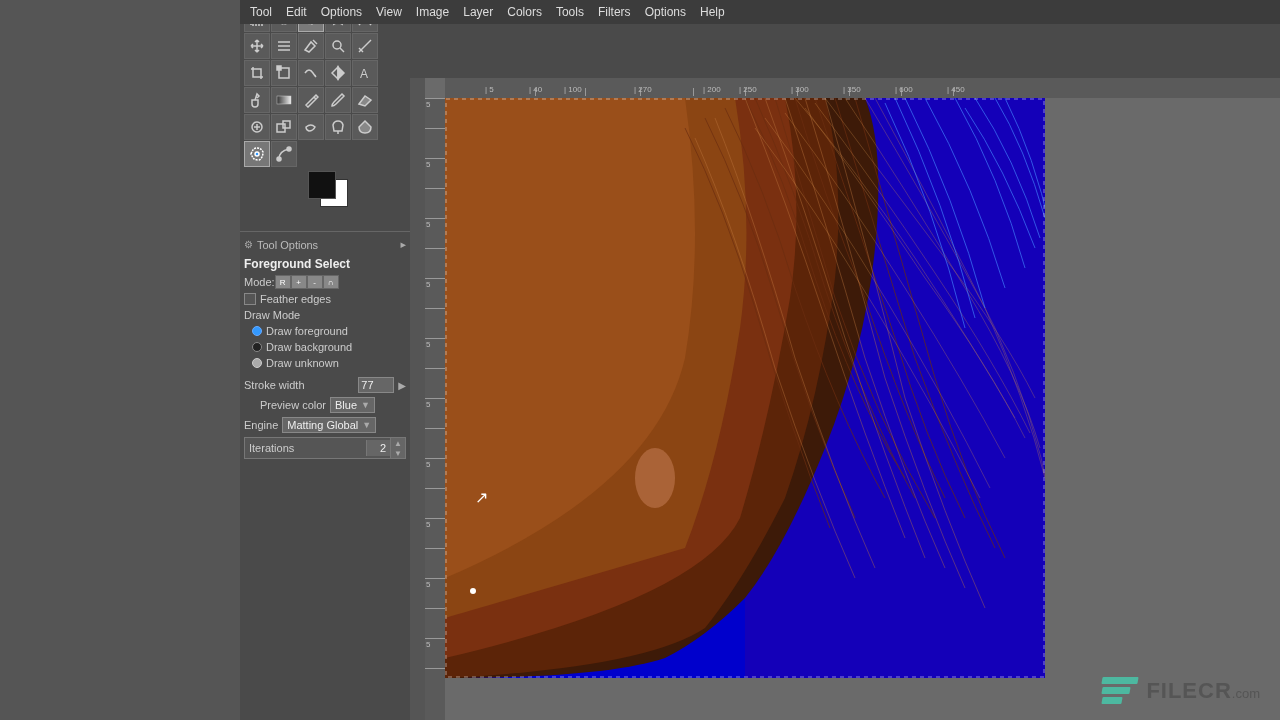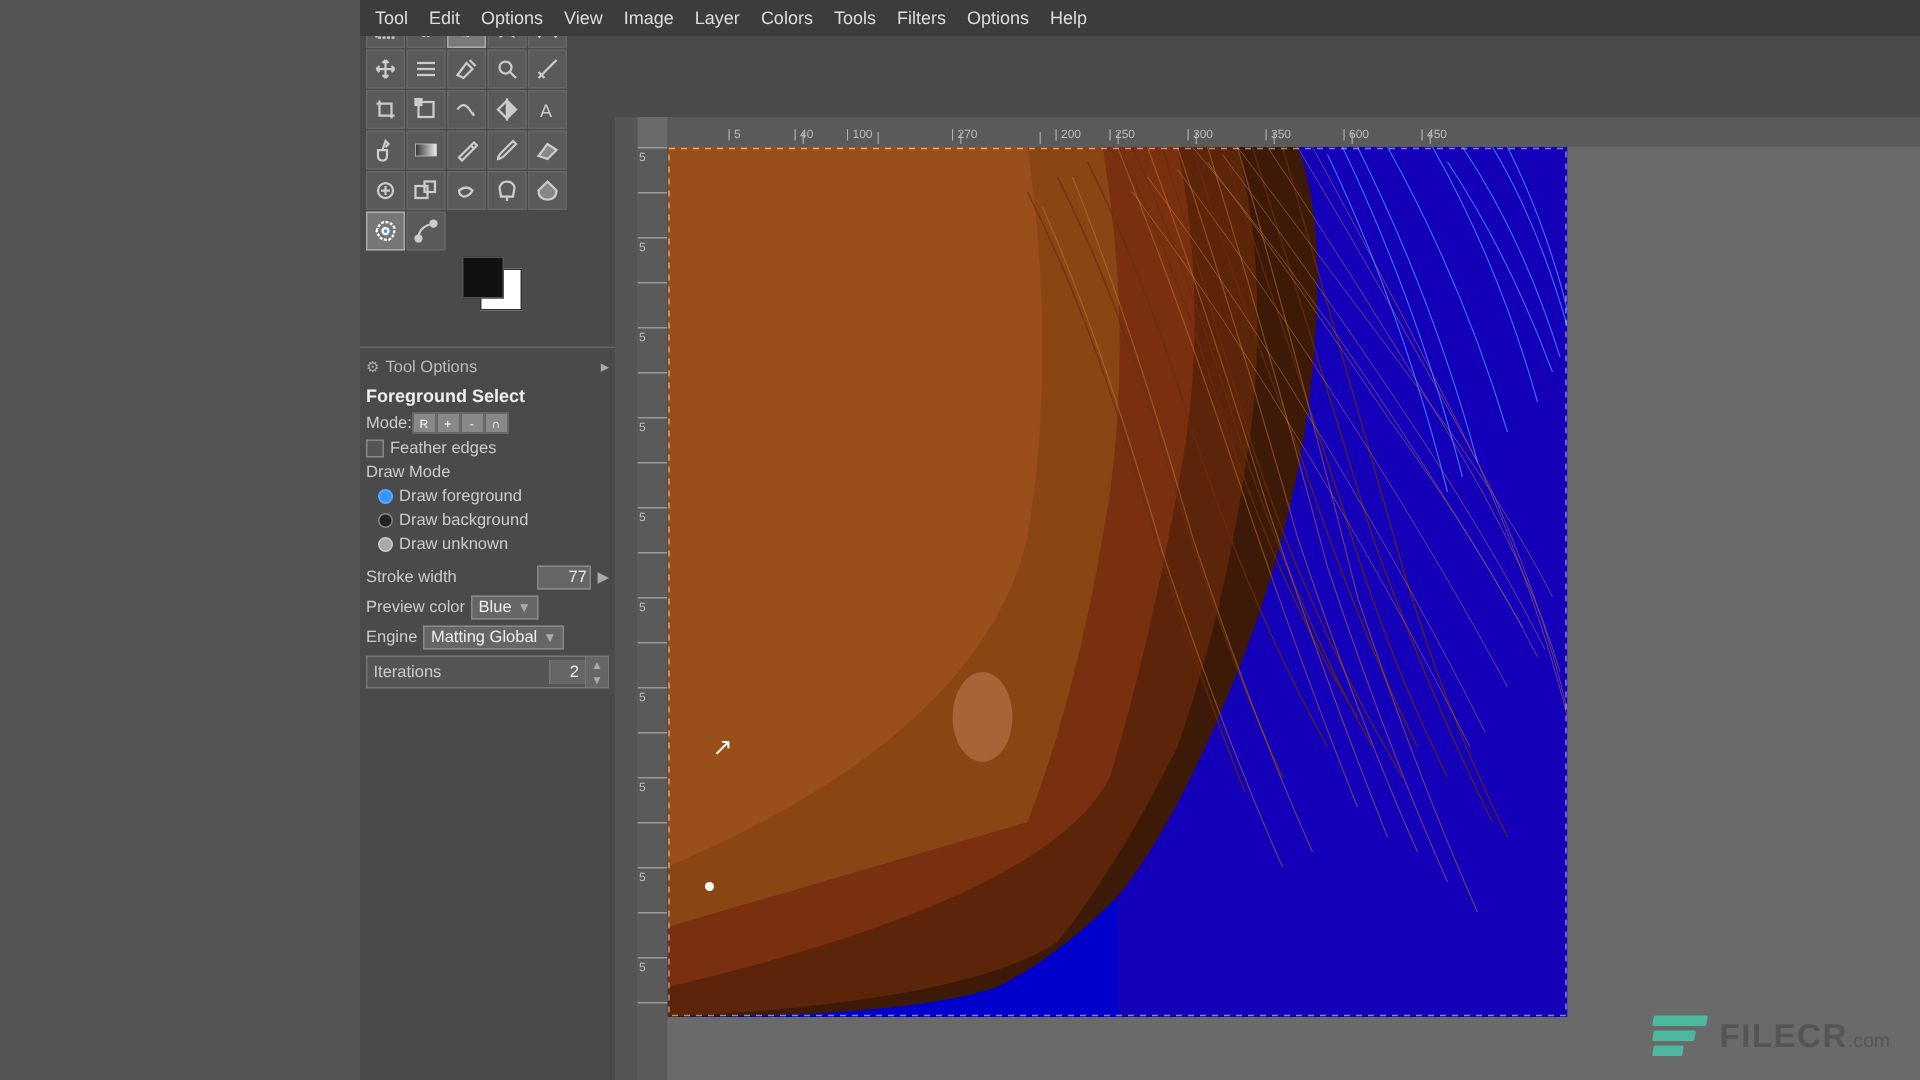--- a/index.html
+++ b/index.html
@@ -193,37 +193,36 @@
       font-size: 11px;
       margin: 6px 0 4px 0;
     }
     .slider-label { flex: 1; }
     .slider-value {
       background: #666;
       border: 1px solid #888;
       color: #eee;
       font-size: 11px;
       width: 36px;
-      text-align: right;
       padding: 1px 2px;
     }
     .slider-arrow {
       color: #aaa;
       font-size: 10px;
       cursor: pointer;
     }
     .dropdown-row {
       display: flex;
       align-items: center;
       gap: 4px;
       color: #ccc;
       font-size: 11px;
       margin: 4px 0;
     }
-    .dropdown-label { flex: 0 0 auto; }
+    .dropdown-label { flex: 0 0 auto; margin-left: 16px; }
     .dropdown-select {
       background: #666;
       border: 1px solid #888;
       color: #eee;
       font-size: 11px;
       padding: 1px 4px;
       cursor: pointer;
       display: flex;
       align-items: center;
       gap: 4px;

